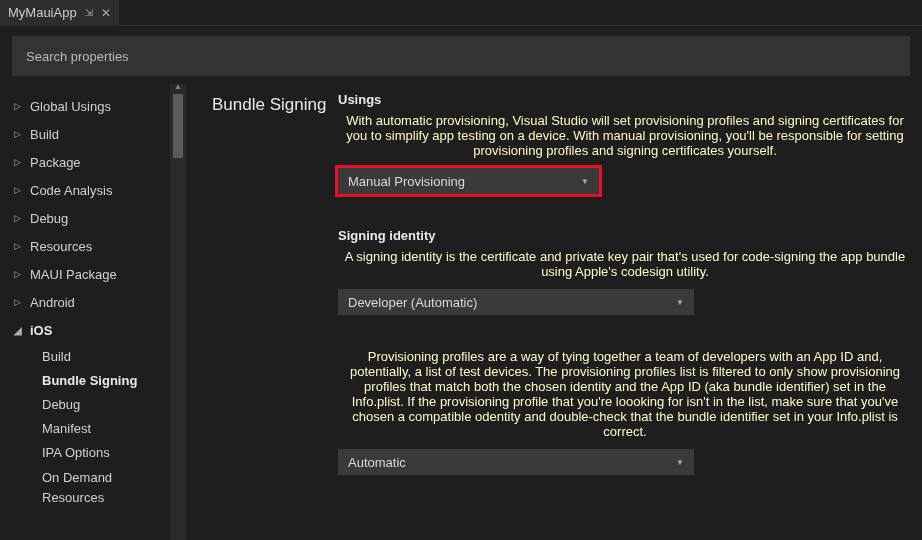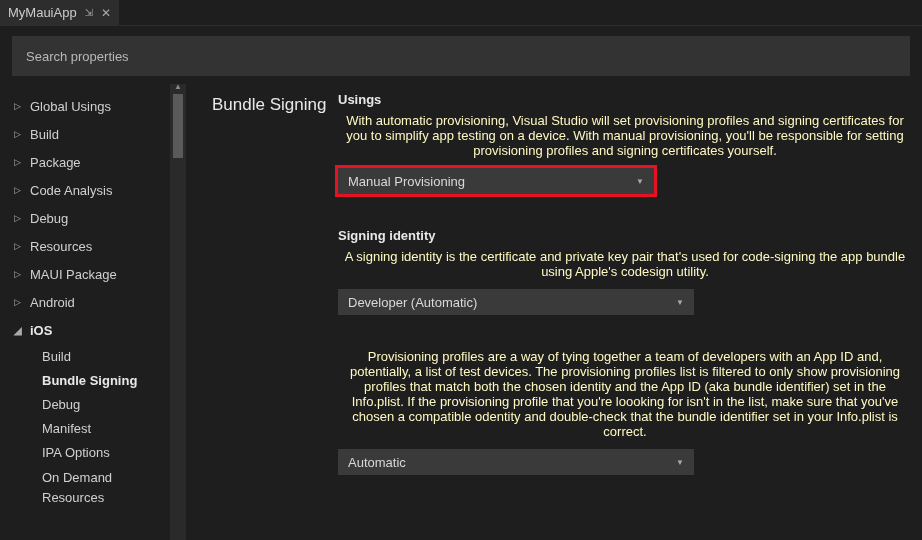--- a/index.html
+++ b/index.html
@@ -131,21 +131,21 @@
     display: flex;
     align-items: center;
     justify-content: space-between;
     padding: 0 10px;
     cursor: pointer;
     color: #d8d8d8;
   }
   .dropdown .caret { font-size: 8px; color: #aaa; }
   .dropdown.highlighted {
     outline: 3px solid #e81123;
-    width: 316px;
+    width: 261px;
   }
 </style>
 </head>
 <body>
 
 <div class="tabbar">
   <div class="tab">
     <span>MyMauiApp</span>
     <span class="tab-icon">⇲</span>
     <span class="tab-close">✕</span>

